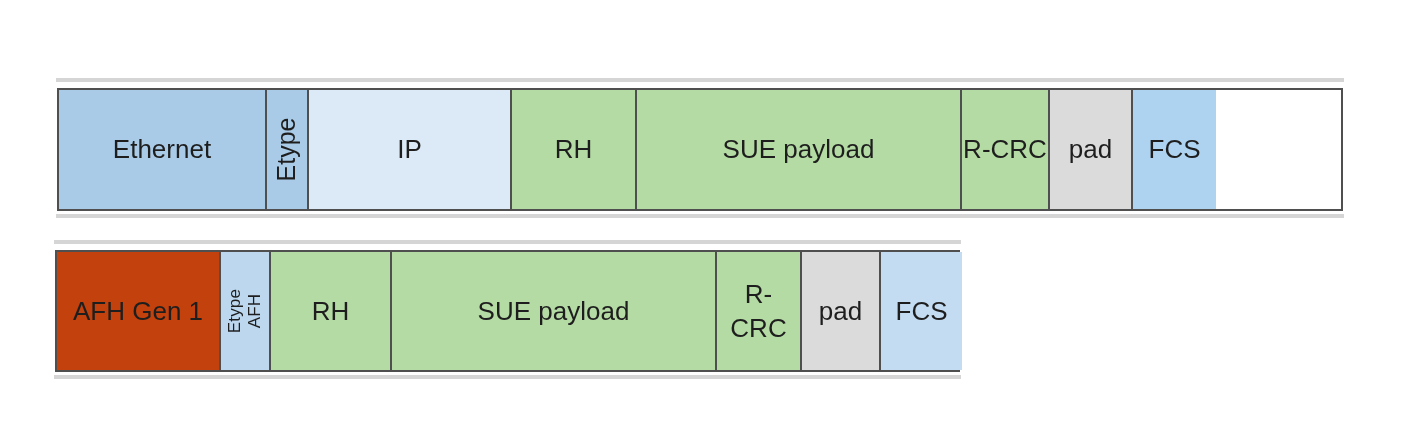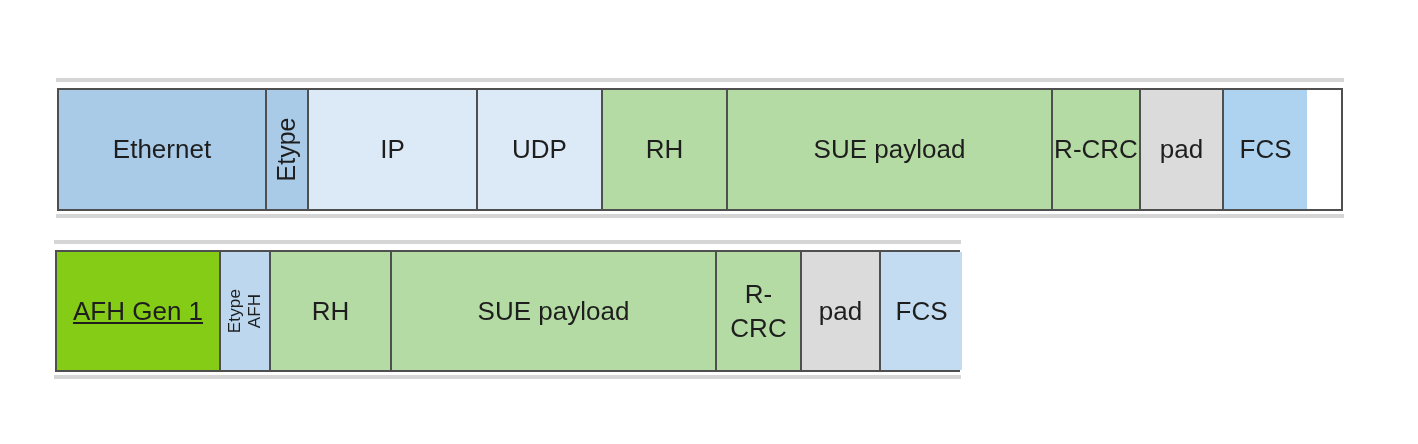--- a/index.html
+++ b/index.html
@@ -53,21 +53,21 @@
     white-space: nowrap;
     flex: none;
     text-align: center;
   }
   .vlabel-small { font-size: 17px; line-height: 1.18; letter-spacing: 0.2px; }
   .vlabel-large { font-size: 25px; }
 
   
   .r1-s0 { width: 206px; }
   .r1-s1 { width: 42px;  }
-  .r1-s2 { width: 169px; }
+  .r1-s2 { width: 203px; }
   .r1-s3 { width: 125px; }
   .r1-s4 { width: 125px; }
   .r1-s5 { width: 325px; }
   .r1-s6 { width: 88px;  }
   .r1-s7 { width: 83px;  }
   .r1-s8 { width: 85px;  }
 
   
   .r2-s0 { width: 162px; }
   .r2-s1 { width: 50px;  }
@@ -87,42 +87,39 @@
       <div>
         <div>Ethernet</div>
       </div>
     </div>
     <div class="seg r1-s1" style="background: rgb(169, 203, 232);">
       <span class="vertical-label vlabel-large">Etype</span>
     </div>
     <div class="seg r1-s2" style="background: rgb(220, 234, 247);">
       <span>IP</span>
     </div>
-    <div class="seg r1-s3" style="background: rgb(220, 234, 247);">
-      <span>UDP</span>
-    </div>
     <div class="seg r1-s4" style="background: rgb(180, 219, 163);">
       <span>RH</span>
     </div>
     <div class="seg r1-s5" style="background: rgb(180, 219, 163);">
       <span>SUE payload</span>
     </div>
     <div class="seg r1-s6" style="background: rgb(180, 219, 163);">
       <span>R-CRC</span>
     </div>
     <div class="seg r1-s7" style="background: rgb(219, 219, 219);">
       <span>pad</span>
     </div>
     <div class="seg r1-s8" style="background: rgb(174, 211, 240);">
       <span>FCS</span>
     </div>
   </div>
 
   <div class="frame-row row-2">
-    <div class="seg r2-s0" style="background: #84cc16; text-decoration: underline;">
+    <div class="seg r2-s0" style="background: #c2410c;">
       <span>AFH Gen 1</span>
     </div>
     <div class="seg r2-s1" style="background: rgb(188, 215, 238);">
       <div class="vertical-label vlabel-small">
         <div>Etype</div>
         <div>AFH</div>
       </div>
     </div>
     <div class="seg r2-s2" style="background: rgb(180, 219, 163);">
       <span>RH</span>

